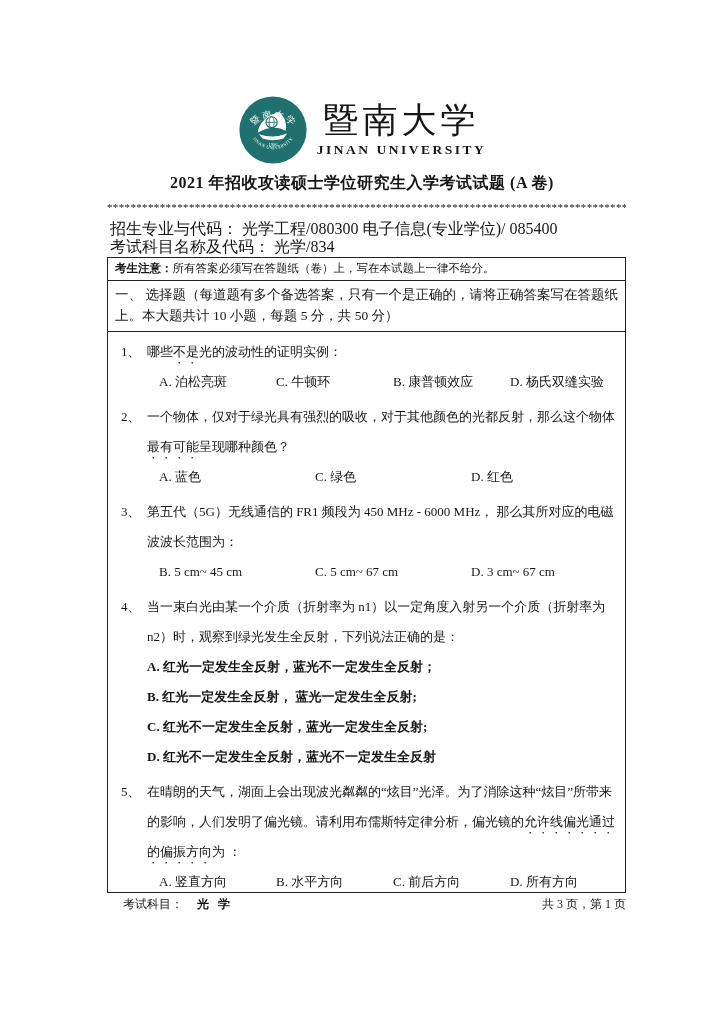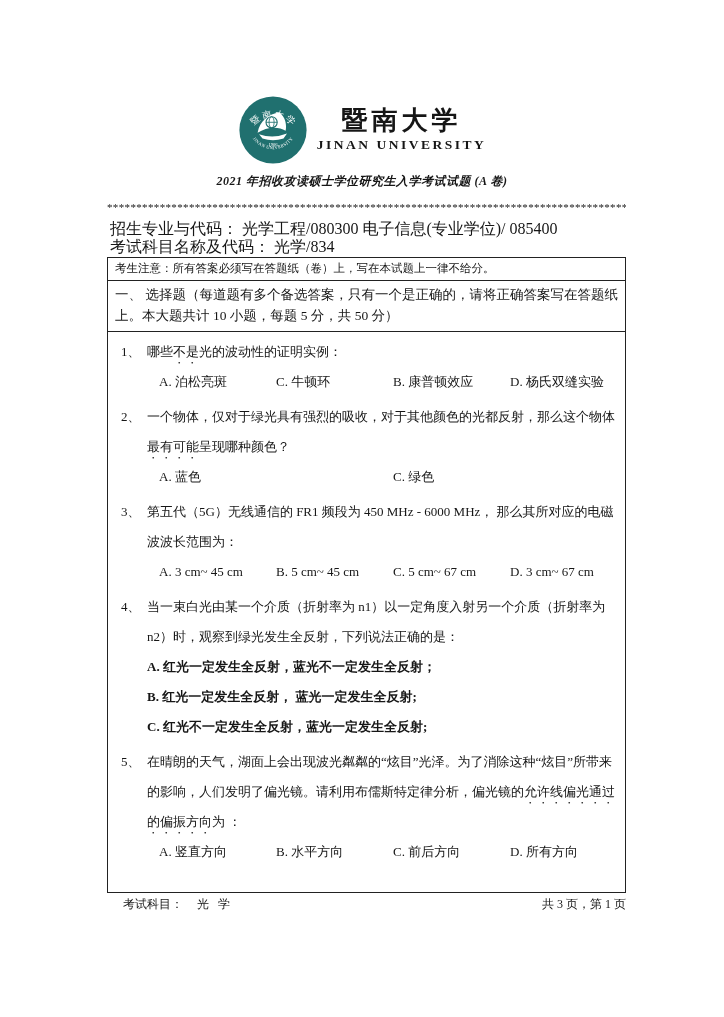--- a/index.html
+++ b/index.html
@@ -8,55 +8,55 @@
     font-family:"Liberation Serif","DejaVu Serif",serif;
     color:#161616;
   }
   .page { position:relative; width:724px; height:1017px; background:#fff; overflow:hidden; }
 
   
   .logo-block { position:absolute; top:95px; left:0; width:100%;
     display:flex; justify-content:center; align-items:center; gap:9px; }
   .seal { width:70px; height:70px; display:block; }
   .logo-text { display:flex; flex-direction:column; align-items:center; }
-  .cn-name { font-size:26px; font-weight:bold; letter-spacing:4px; line-height:1.1; white-space:nowrap; }
+  .cn-name { font-size:35px; font-weight:normal; letter-spacing:4px; line-height:1.1; white-space:nowrap; }
   .en-name { font-size:13.5px; font-weight:bold; letter-spacing:2.5px; margin-top:1px; white-space:nowrap; }
 
   .title { position:absolute; top:173px; left:0; width:100%;
-    text-align:center; font-size:12px; font-weight:bold; letter-spacing:0.5px;font-style:italic; }
+    text-align:center; font-size:16px; font-weight:bold; letter-spacing:0.5px; }
 
   .stars { position:absolute; top:201px; left:107px; width:519px; height:14px;
     font-size:11px; letter-spacing:0.35px; white-space:nowrap; overflow:hidden; }
 
   .info-line { position:absolute; left:110px; font-size:16px; white-space:nowrap; }
   .info-line.first  { top:219px; }
   .info-line.second { top:237px; }
 
   
   .main-box { position:absolute; top:257px; left:107px; width:519px; height:636px;
     border:1.5px solid #222; box-sizing:border-box; background:#fff; }
   .notice-row { border-bottom:1px solid #222; padding:3px 7px 4px; font-size:11.5px; }
-  .notice-label { font-weight:normal; }
+  .notice-label { font-weight:bold; }
   .section-row { border-bottom:1px solid #222; padding:3px 7px 5px; font-size:13.5px; line-height:21px; }
 
   .questions { padding:5px 10px 0 12px; font-size:13px; }
   .question { position:relative; padding-left:27px; line-height:30px; margin-bottom:5px; }
   .q-num { position:absolute; left:1px; top:0; }
   .opts.row { display:flex; }
   .opts.row .opt { flex:1 1 0; white-space:nowrap;margin-left:12px; }
   .opts.col .opt { display:block;font-weight:bold; }
   .emph {
     -webkit-text-emphasis:filled dot; -webkit-text-emphasis-position:under;
     text-emphasis:filled dot; text-emphasis-position:under left;
   }
 
   .footer { position:absolute; top:896px; left:107px; width:519px;
     display:flex; justify-content:space-between; font-size:12px; }
   .footer-left { padding-left:16px; }
-  .footer-subject { margin-left:14px; letter-spacing:3px; }
+  .footer-subject { margin-left:14px; letter-spacing:3px;font-weight:bold; }
 </style>
 </head>
 <body>
 
 <div class="page">
 
   <div class="logo-block">
     <svg class="seal" viewBox="0 0 100 100">
       <circle cx="50" cy="50" r="48" fill="#20706f"></circle>
       <defs>
@@ -112,43 +112,44 @@
         </div>
       </div>
 
       <div class="question">
         <div class="q-stem">
           <span class="q-num">2、</span><span>一个物体，仅对于绿光具有强烈的吸收，对于其他颜色的光都反射，那么这个物体</span><span class="emph">最有可能</span><span>呈现哪种颜色？</span>
         </div>
         <div class="opts row">
           <span class="opt">A.  蓝色</span>
           <span class="opt">C. 绿色</span>
+          <span class="opt">D.  红色</span>
         </div>
       </div>
 
       <div class="question">
         <div class="q-stem">
           <span class="q-num">3、</span><span>第五代（5G）无线通信的 FR1 频段为 450 MHz - 6000 MHz，  那么其所对应的电磁波波长范围为：</span><span class="emph"></span><span></span>
         </div>
         <div class="opts row">
-          <span class="opt">A.   3 cm~ 45 cm</span>
           <span class="opt">B. 5 cm~ 45 cm</span>
           <span class="opt">C. 5 cm~ 67 cm</span>
           <span class="opt">D. 3 cm~ 67 cm</span>
         </div>
       </div>
 
       <div class="question">
         <div class="q-stem">
           <span class="q-num">4、</span><span>当一束白光由某一个介质（折射率为 n1）以一定角度入射另一个介质（折射率为 n2）时，观察到绿光发生全反射，下列说法正确的是：</span><span class="emph"></span><span></span>
         </div>
         <div class="opts col">
           <span class="opt">A.  红光一定发生全反射，蓝光不一定发生全反射；</span>
           <span class="opt">B.  红光一定发生全反射， 蓝光一定发生全反射;</span>
           <span class="opt">C.  红光不一定发生全反射，蓝光一定发生全反射;</span>
+          <span class="opt">D.  红光不一定发生全反射，蓝光不一定发生全反射</span>
         </div>
       </div>
 
       <div class="question">
         <div class="q-stem">
           <span class="q-num">5、</span><span>在晴朗的天气，湖面上会出现波光粼粼的“炫目”光泽。为了消除这种“炫目”所带来的影响，人们发明了偏光镜。请利用布儒斯特定律分析，偏光镜的</span><span class="emph">允许线偏光通过的偏振方向</span><span>为 ：</span>
         </div>
         <div class="opts row">
           <span class="opt">A. 竖直方向</span>
           <span class="opt">B. 水平方向</span>

